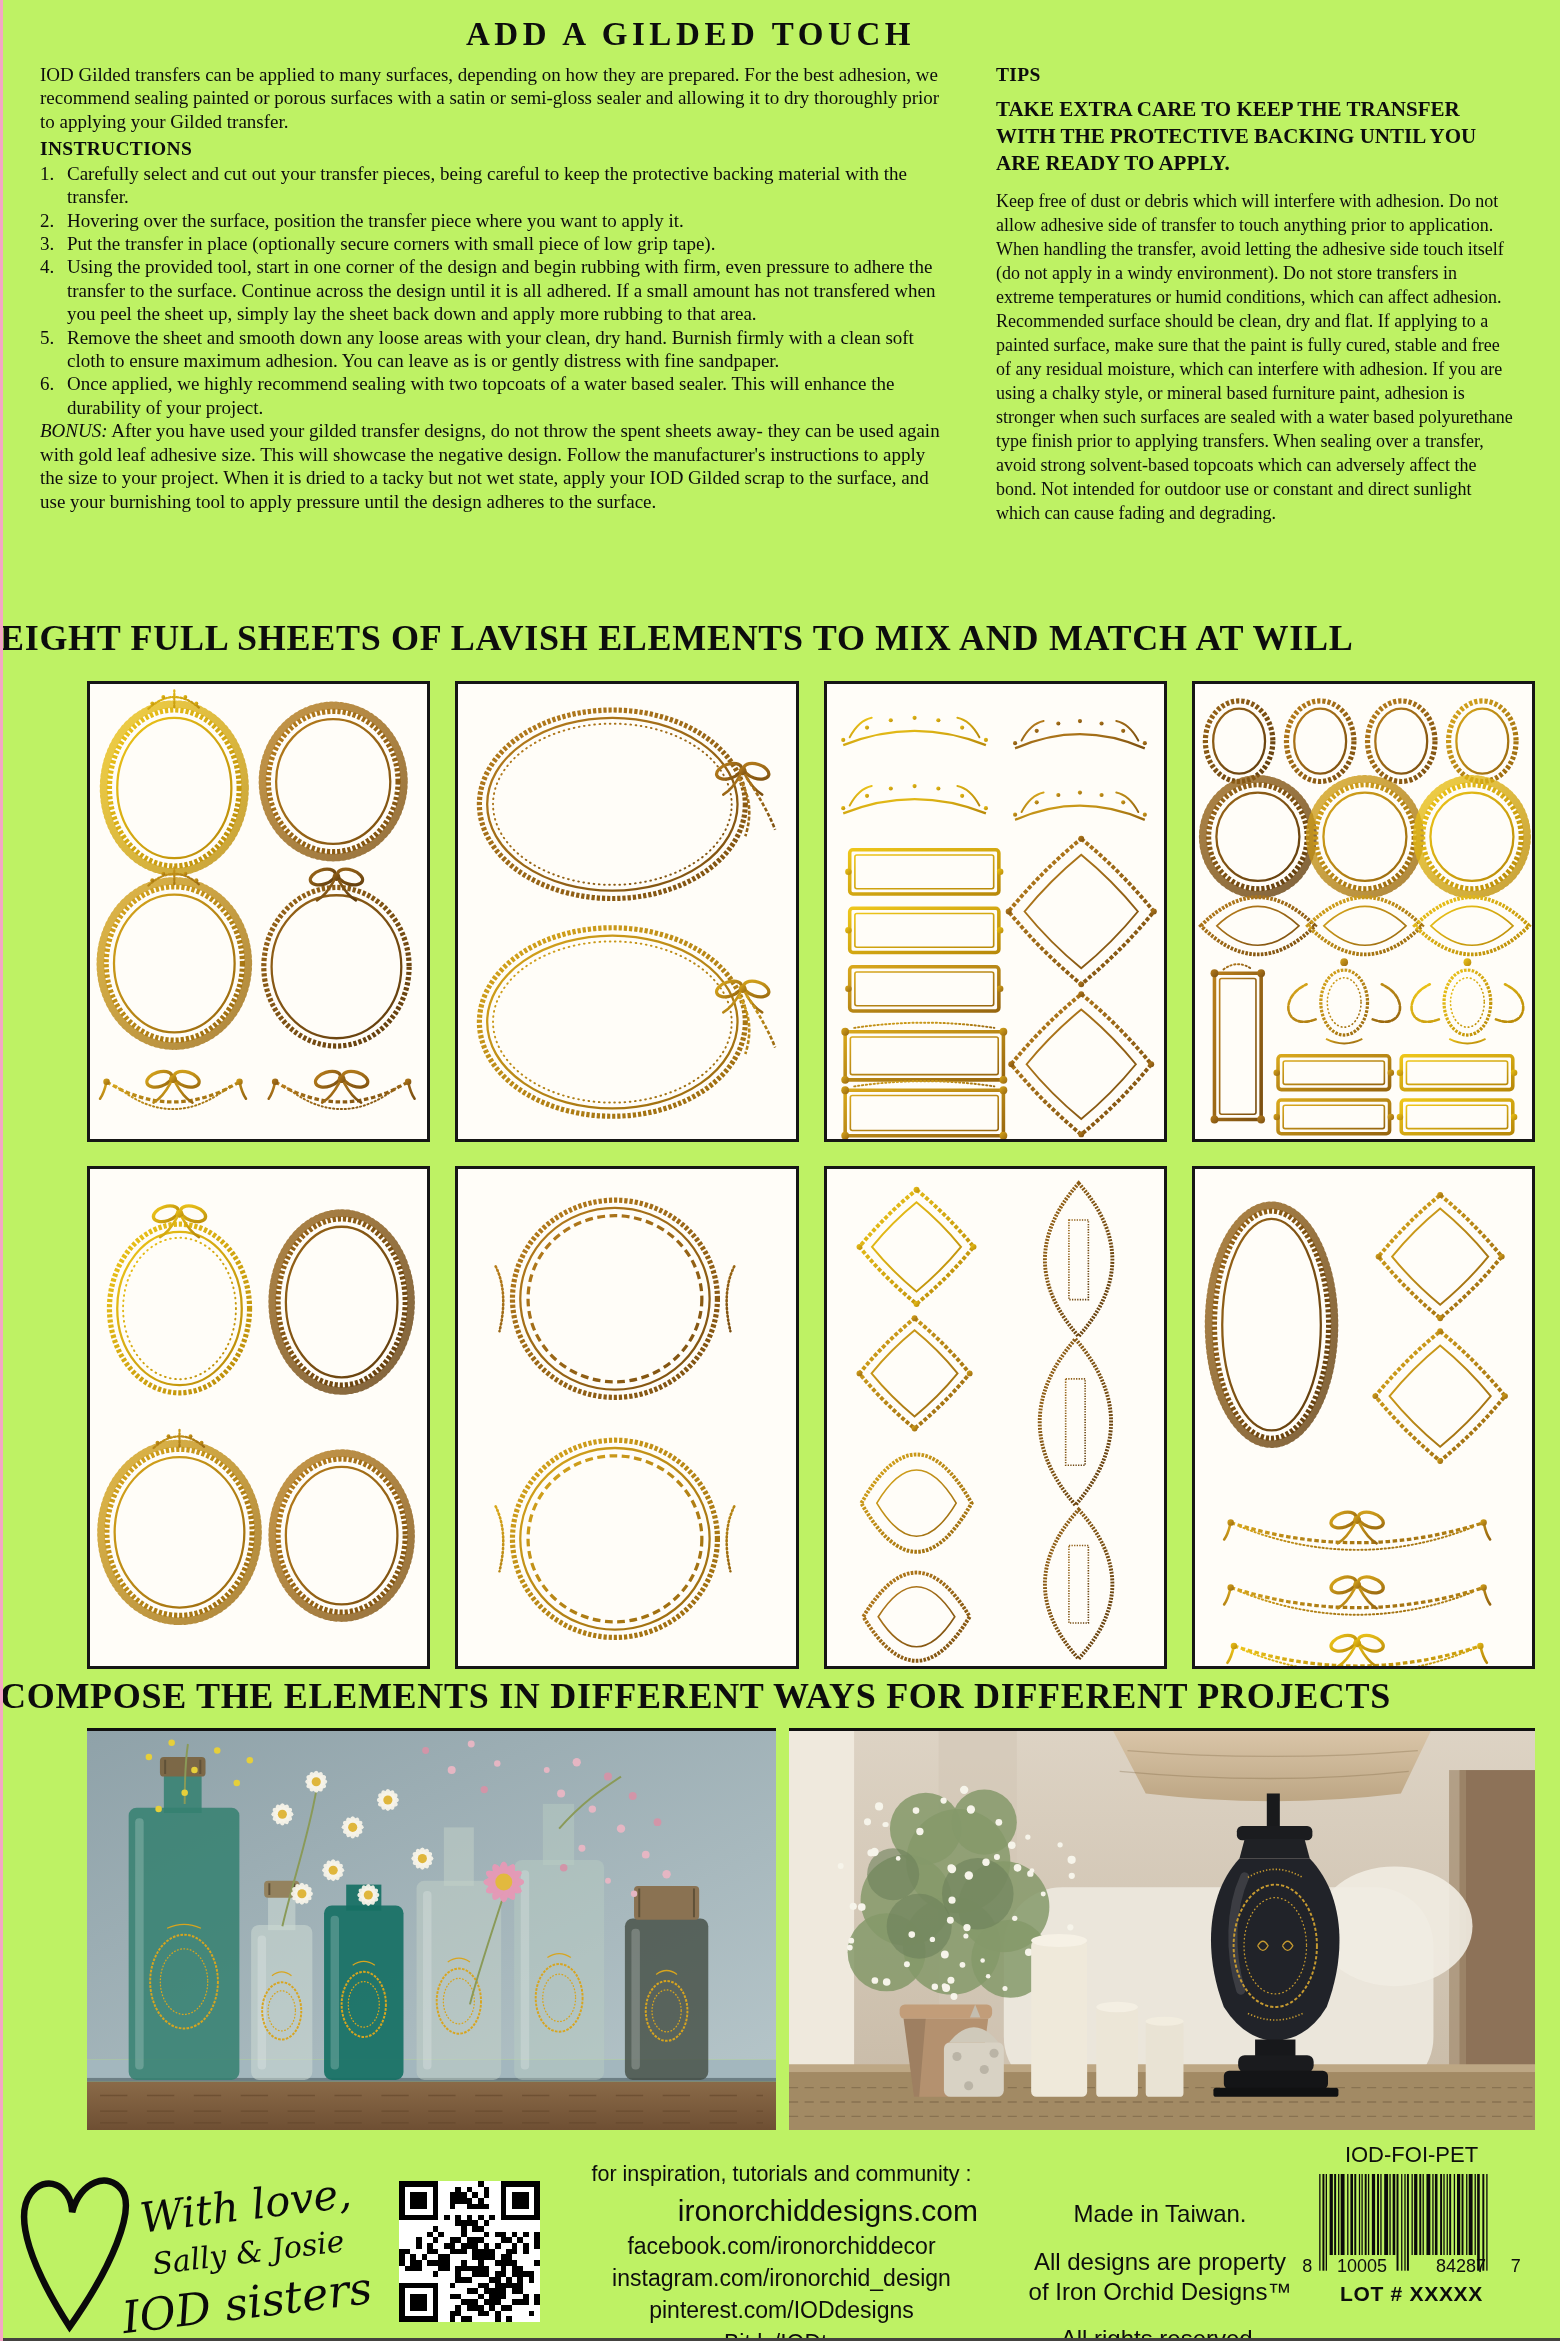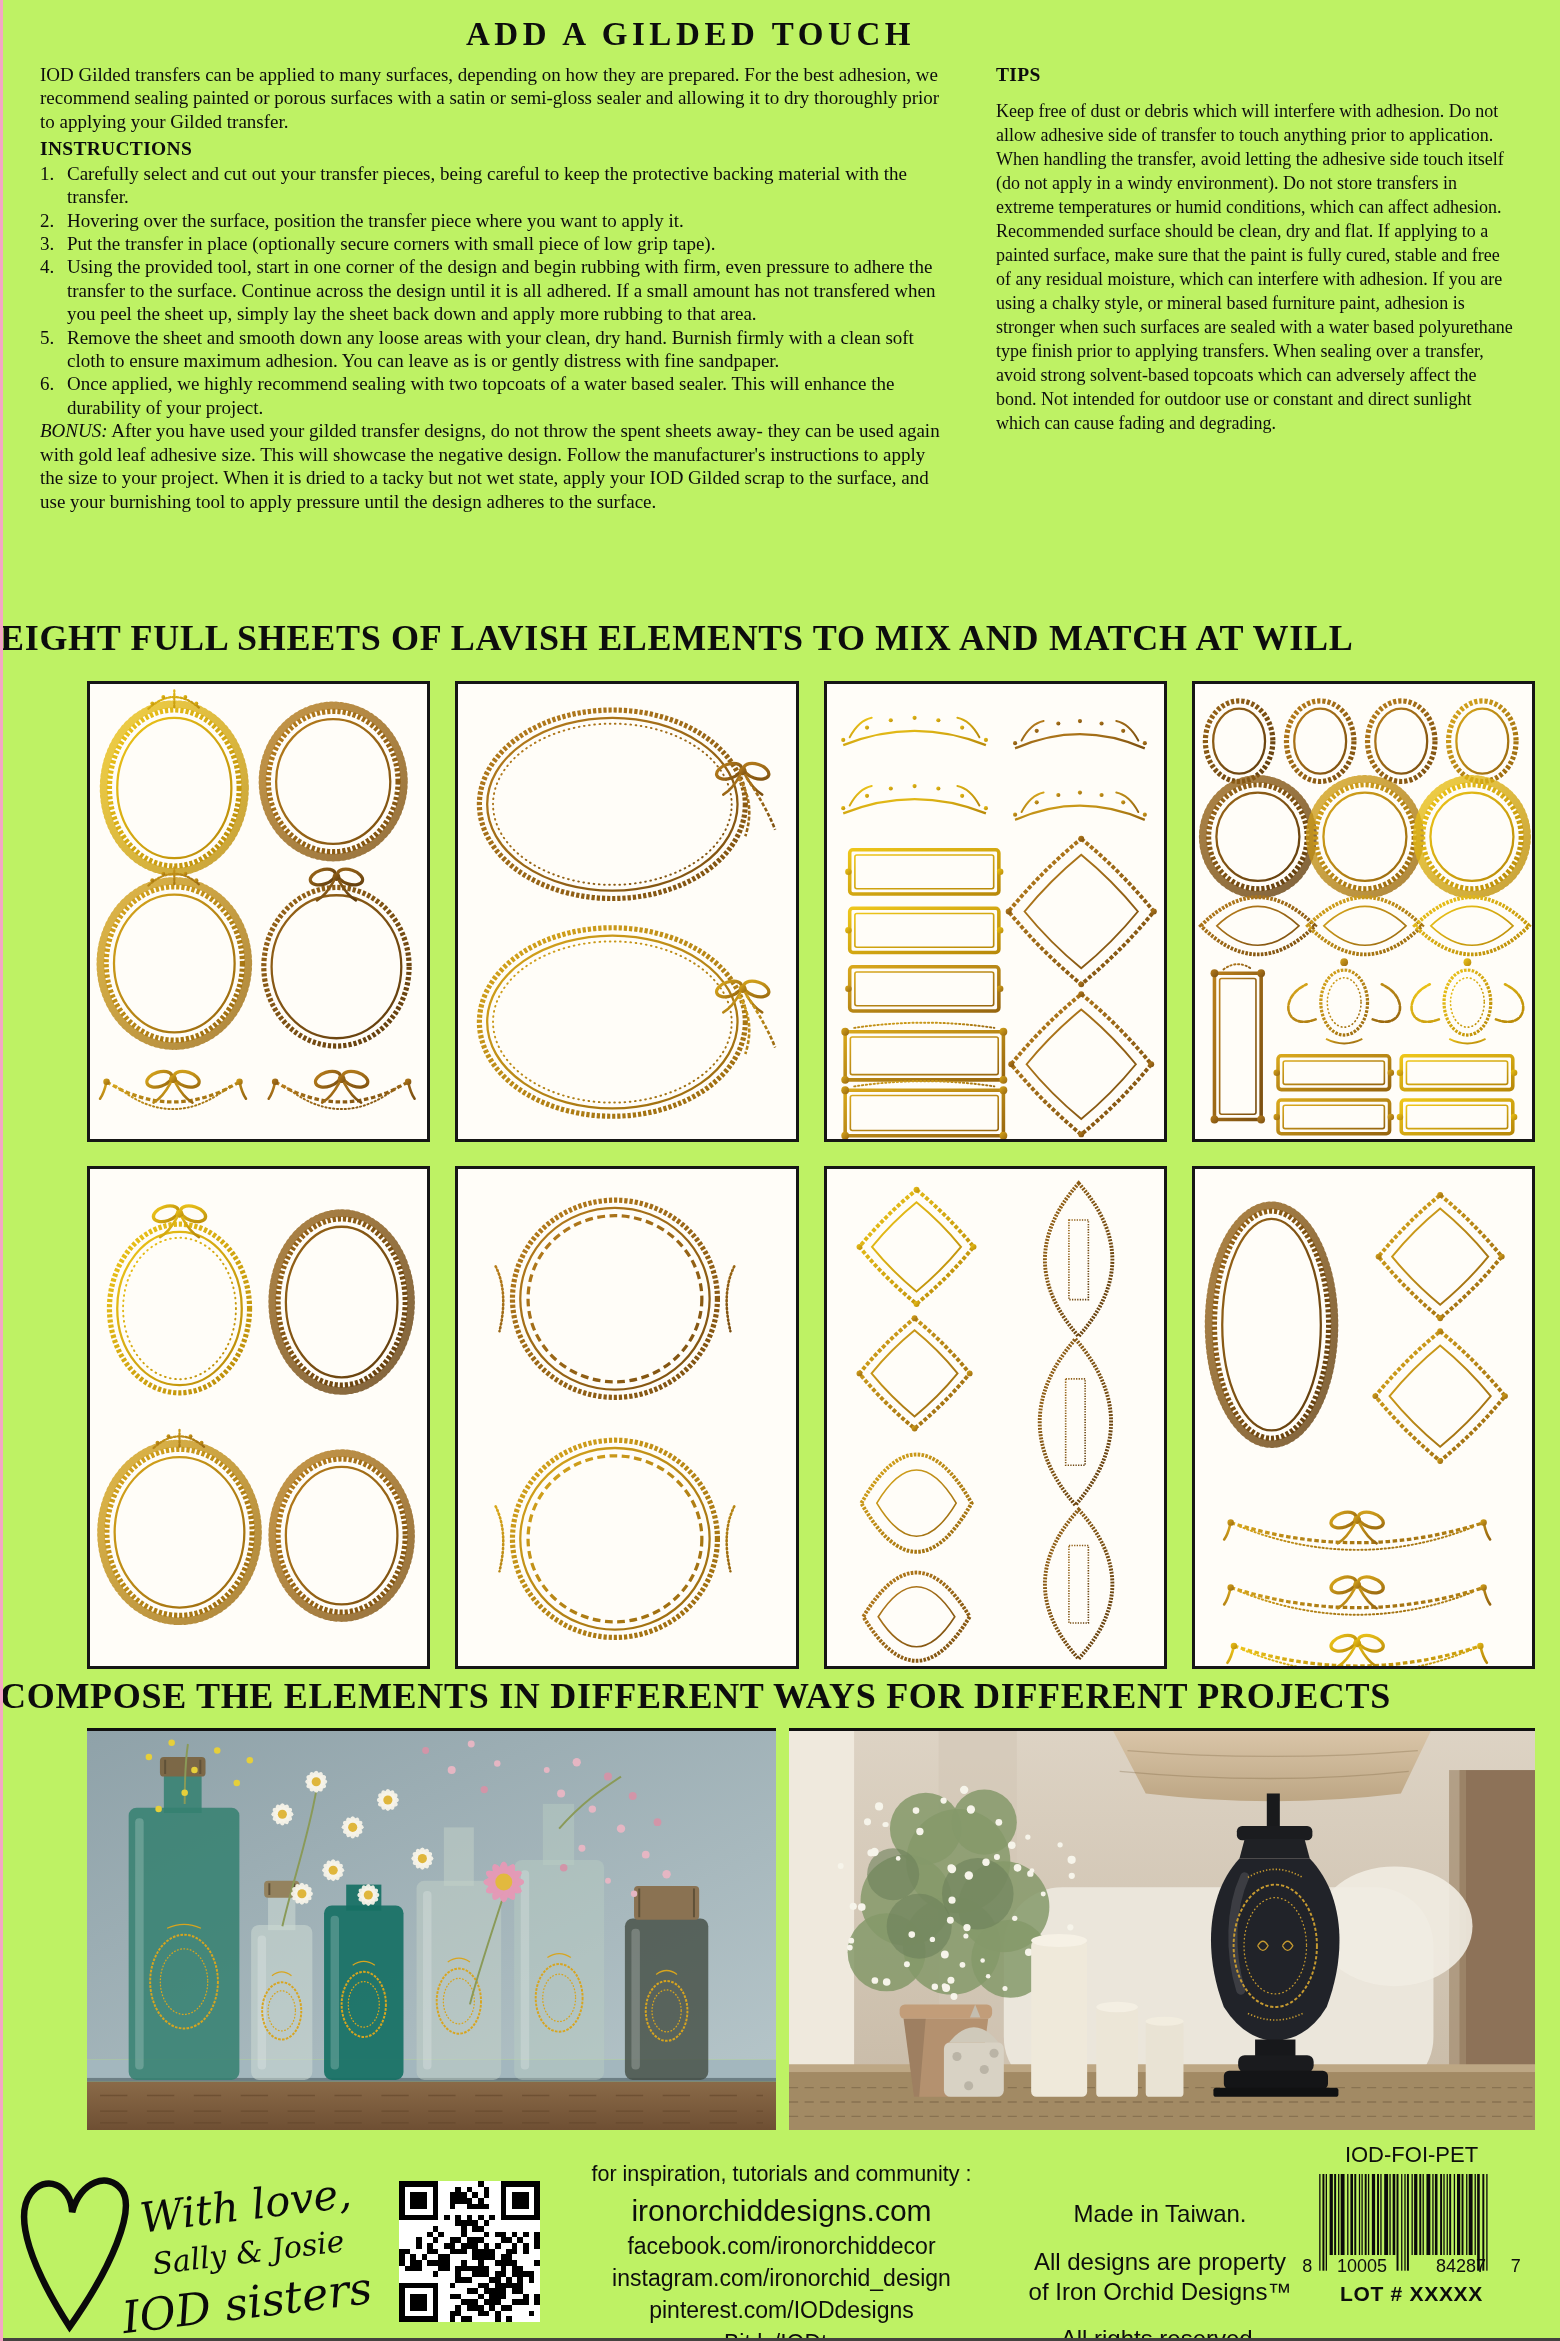--- a/index.html
+++ b/index.html
@@ -47,21 +47,21 @@
   #photo-right{left:702px;width:746px;}
   .photo svg{display:block;width:100%;height:100%;}
 
   
   .footer{position:absolute;top:2139px;left:0;width:1560px;height:199px;}
   .sig-svg{position:absolute;left:6.5px;top:17px;}
   .qr{position:absolute;left:399px;top:42px;width:141px;height:141px;}
   .links{position:absolute;left:585px;top:23.4px;width:393px;text-align:center;
          font-family:"Liberation Sans", sans-serif;}
   .links .l1{font-size:21.5px;}
-  .links .site{font-size:30px;margin-top:6.5px;}
+  .links .site{font-size:30px;margin-top:6.5px;text-align:right;}
   .links .l{font-size:23px;margin-top:5.2px;}
   .madein{position:absolute;left:1020px;top:60px;width:280px;text-align:center;
           font-family:"Liberation Sans", sans-serif;font-size:24px;line-height:30px;}
   .madein .m1{margin-bottom:18px;}
   .madein .rights{margin-top:17px;}
   .barcode-block{position:absolute;left:1304px;top:2.6px;width:215px;text-align:center;
                  font-family:"Liberation Sans", sans-serif;}
   .sku{font-size:22px;}
   .bars-wrap{position:relative;width:195px;margin:6.5px auto 0 auto;height:98px;}
   .bars-wrap svg{display:block;width:195px;height:98px;}
@@ -128,20 +128,21 @@
         <li>
           <span class="num">6.</span>
           <span class="txt">Once applied, we highly recommend sealing with two topcoats of a water based sealer. This will enhance the durability of your project.</span>
         </li>
       </ol>
     <p class="bonus"><span class="lead">BONUS:</span><span> After you have used your gilded transfer designs, do not throw the spent sheets away- they can be used again with gold leaf adhesive size. This will showcase the negative design. Follow the manufacturer's instructions to apply the size to your project. When it is dried to a tacky but not wet state, apply your IOD Gilded scrap to the surface, and use your burnishing tool to apply pressure until the design adheres to the surface.</span></p>
   </div>
 
   <div class="col-right">
     <div class="h-small">TIPS</div>
+    <p class="warning">TAKE EXTRA CARE TO KEEP THE TRANSFER WITH THE PROTECTIVE BACKING UNTIL YOU ARE READY TO APPLY.</p>
     <p class="tipsbody">Keep free of dust or debris which will interfere with adhesion. Do not allow adhesive side of transfer to touch anything prior to application. When handling the transfer, avoid letting the adhesive side touch itself (do not apply in a windy environment). Do not store transfers in extreme temperatures or humid conditions, which can affect adhesion. Recommended surface should be clean, dry and flat. If applying to a painted surface, make sure that the paint is fully cured, stable and free of any residual moisture, which can interfere with adhesion. If you are using a chalky style, or mineral based furniture paint, adhesion is stronger when such surfaces are sealed with a water based polyurethane type finish prior to applying transfers. When sealing over a transfer, avoid strong solvent-based topcoats which can adversely affect the bond. Not intended for outdoor use or constant and direct sunlight which can cause fading and degrading.</p>
   </div>
 
   <div class="band-heading" id="heading-sheets">EIGHT FULL SHEETS OF LAVISH ELEMENTS TO MIX AND MATCH AT WILL</div>
   <div class="sheet-row" id="sheet-row-1">
       <div class="sheet-panel">
         <svg viewBox="0 0 520 700" preserveAspectRatio="none">
           <g>
             <ellipse cx="130" cy="160" rx="109" ry="129" fill="none" stroke="url(#g0)" stroke-width="12" stroke-dasharray="2 6" stroke-linecap="round" opacity="0.8"></ellipse>
             <ellipse cx="130" cy="160" rx="100" ry="120" fill="none" stroke="url(#g0)" stroke-width="8" stroke-dasharray="5 3"></ellipse>

